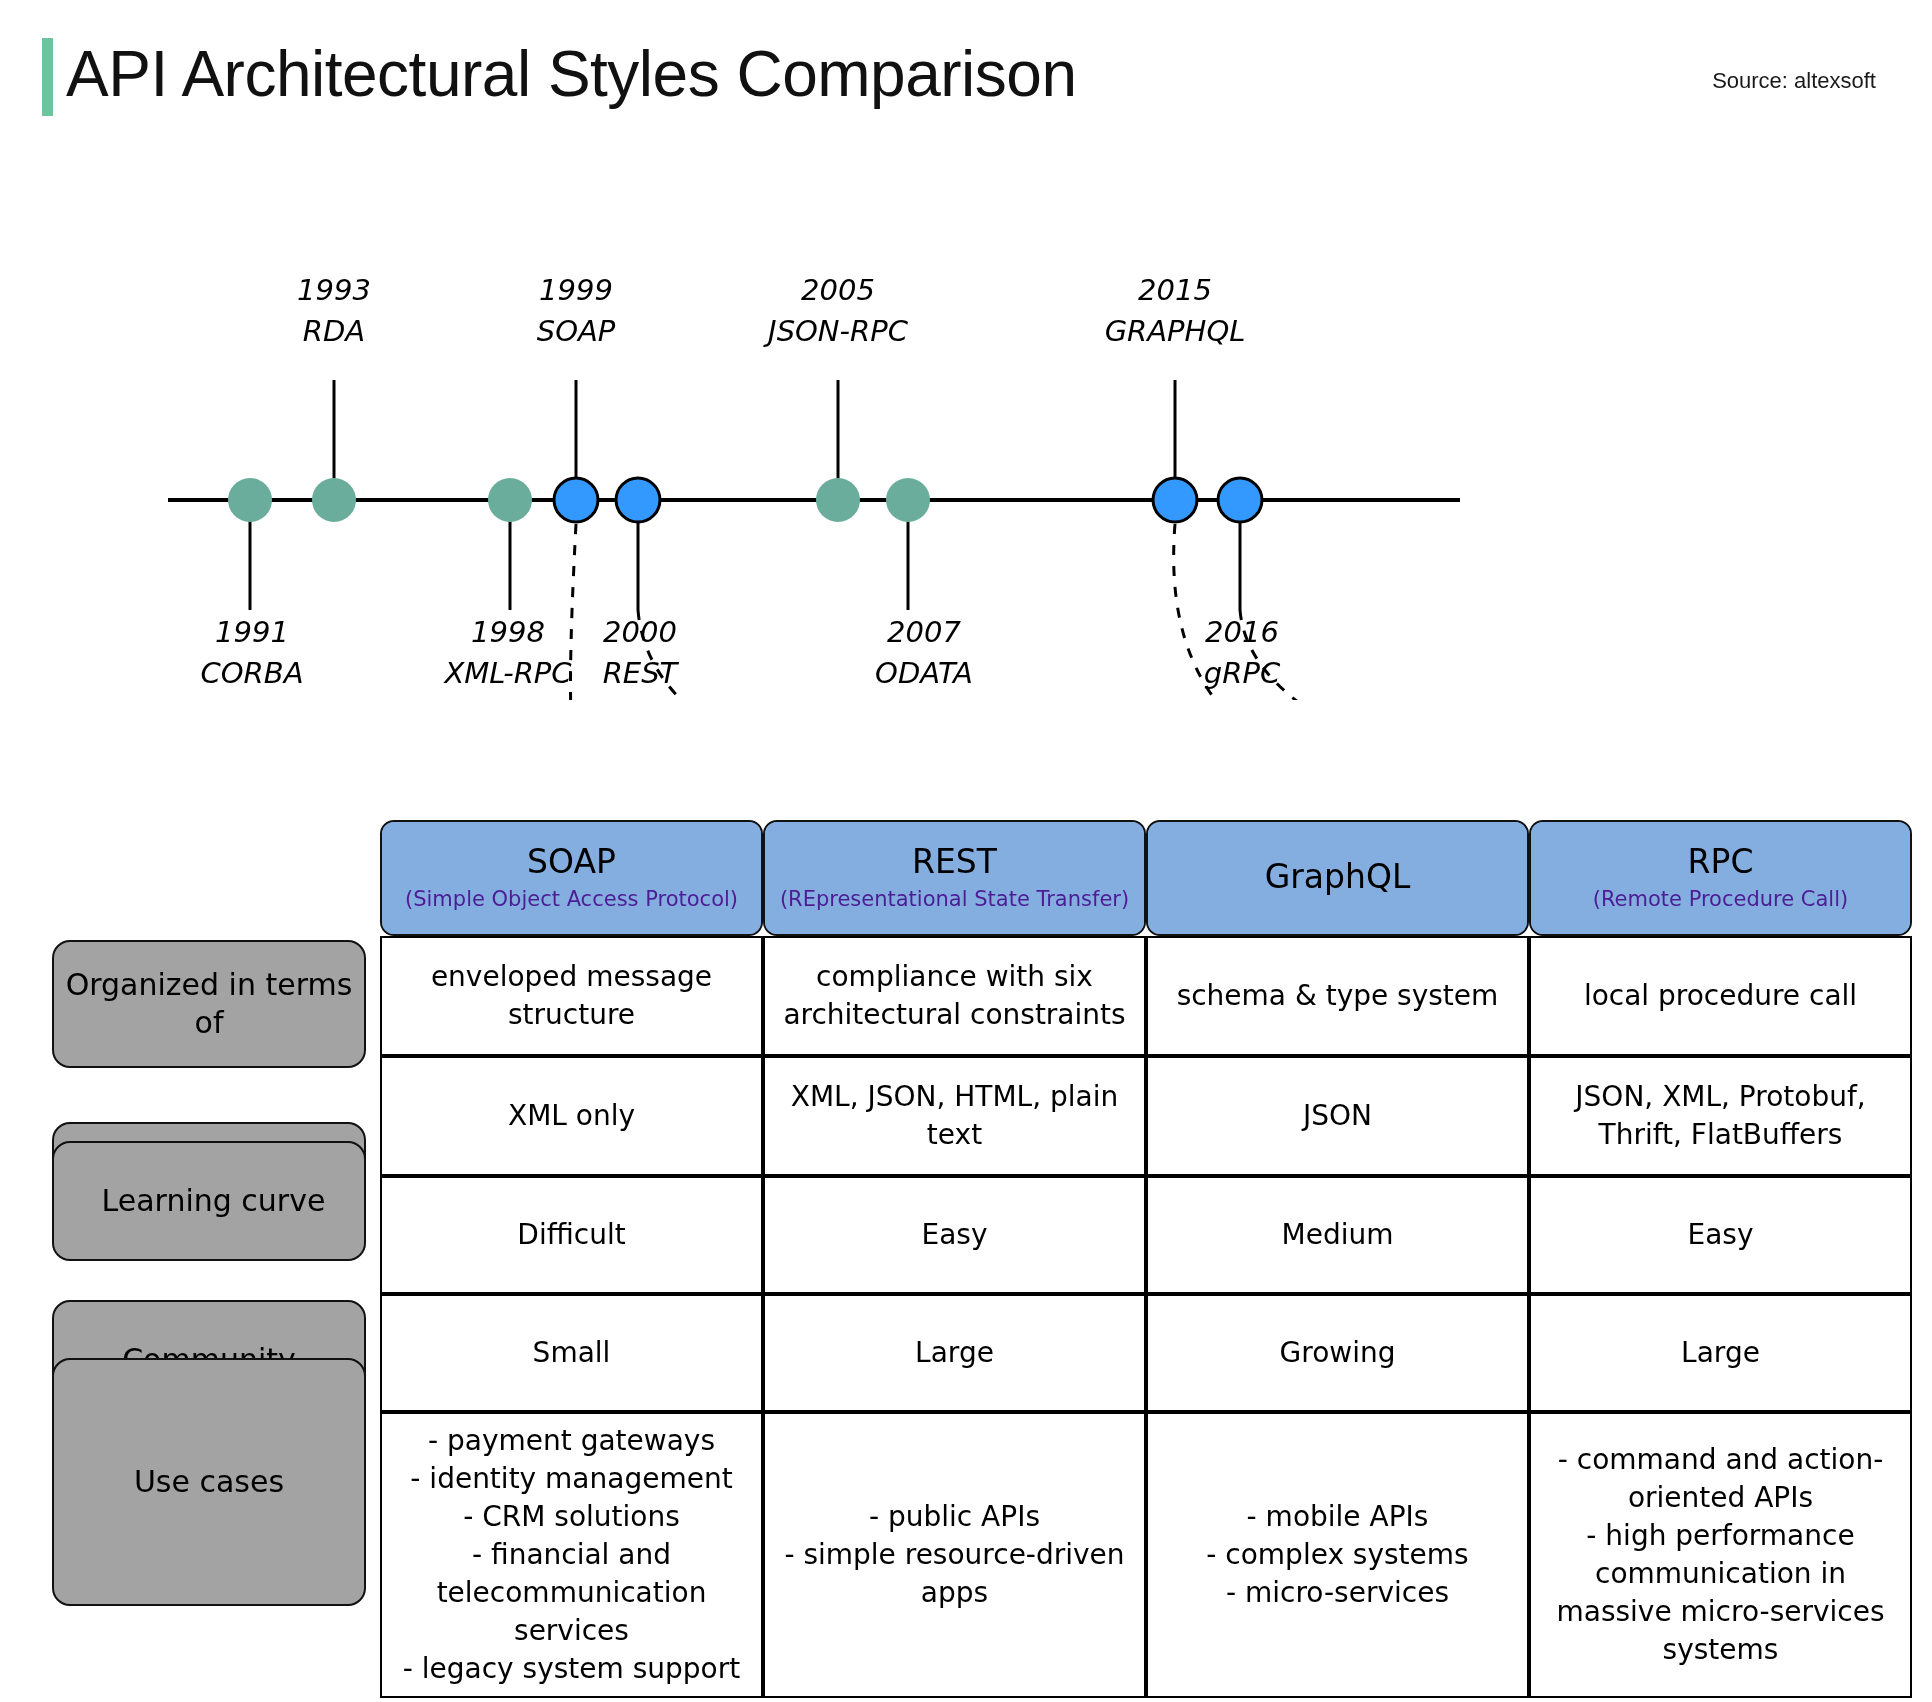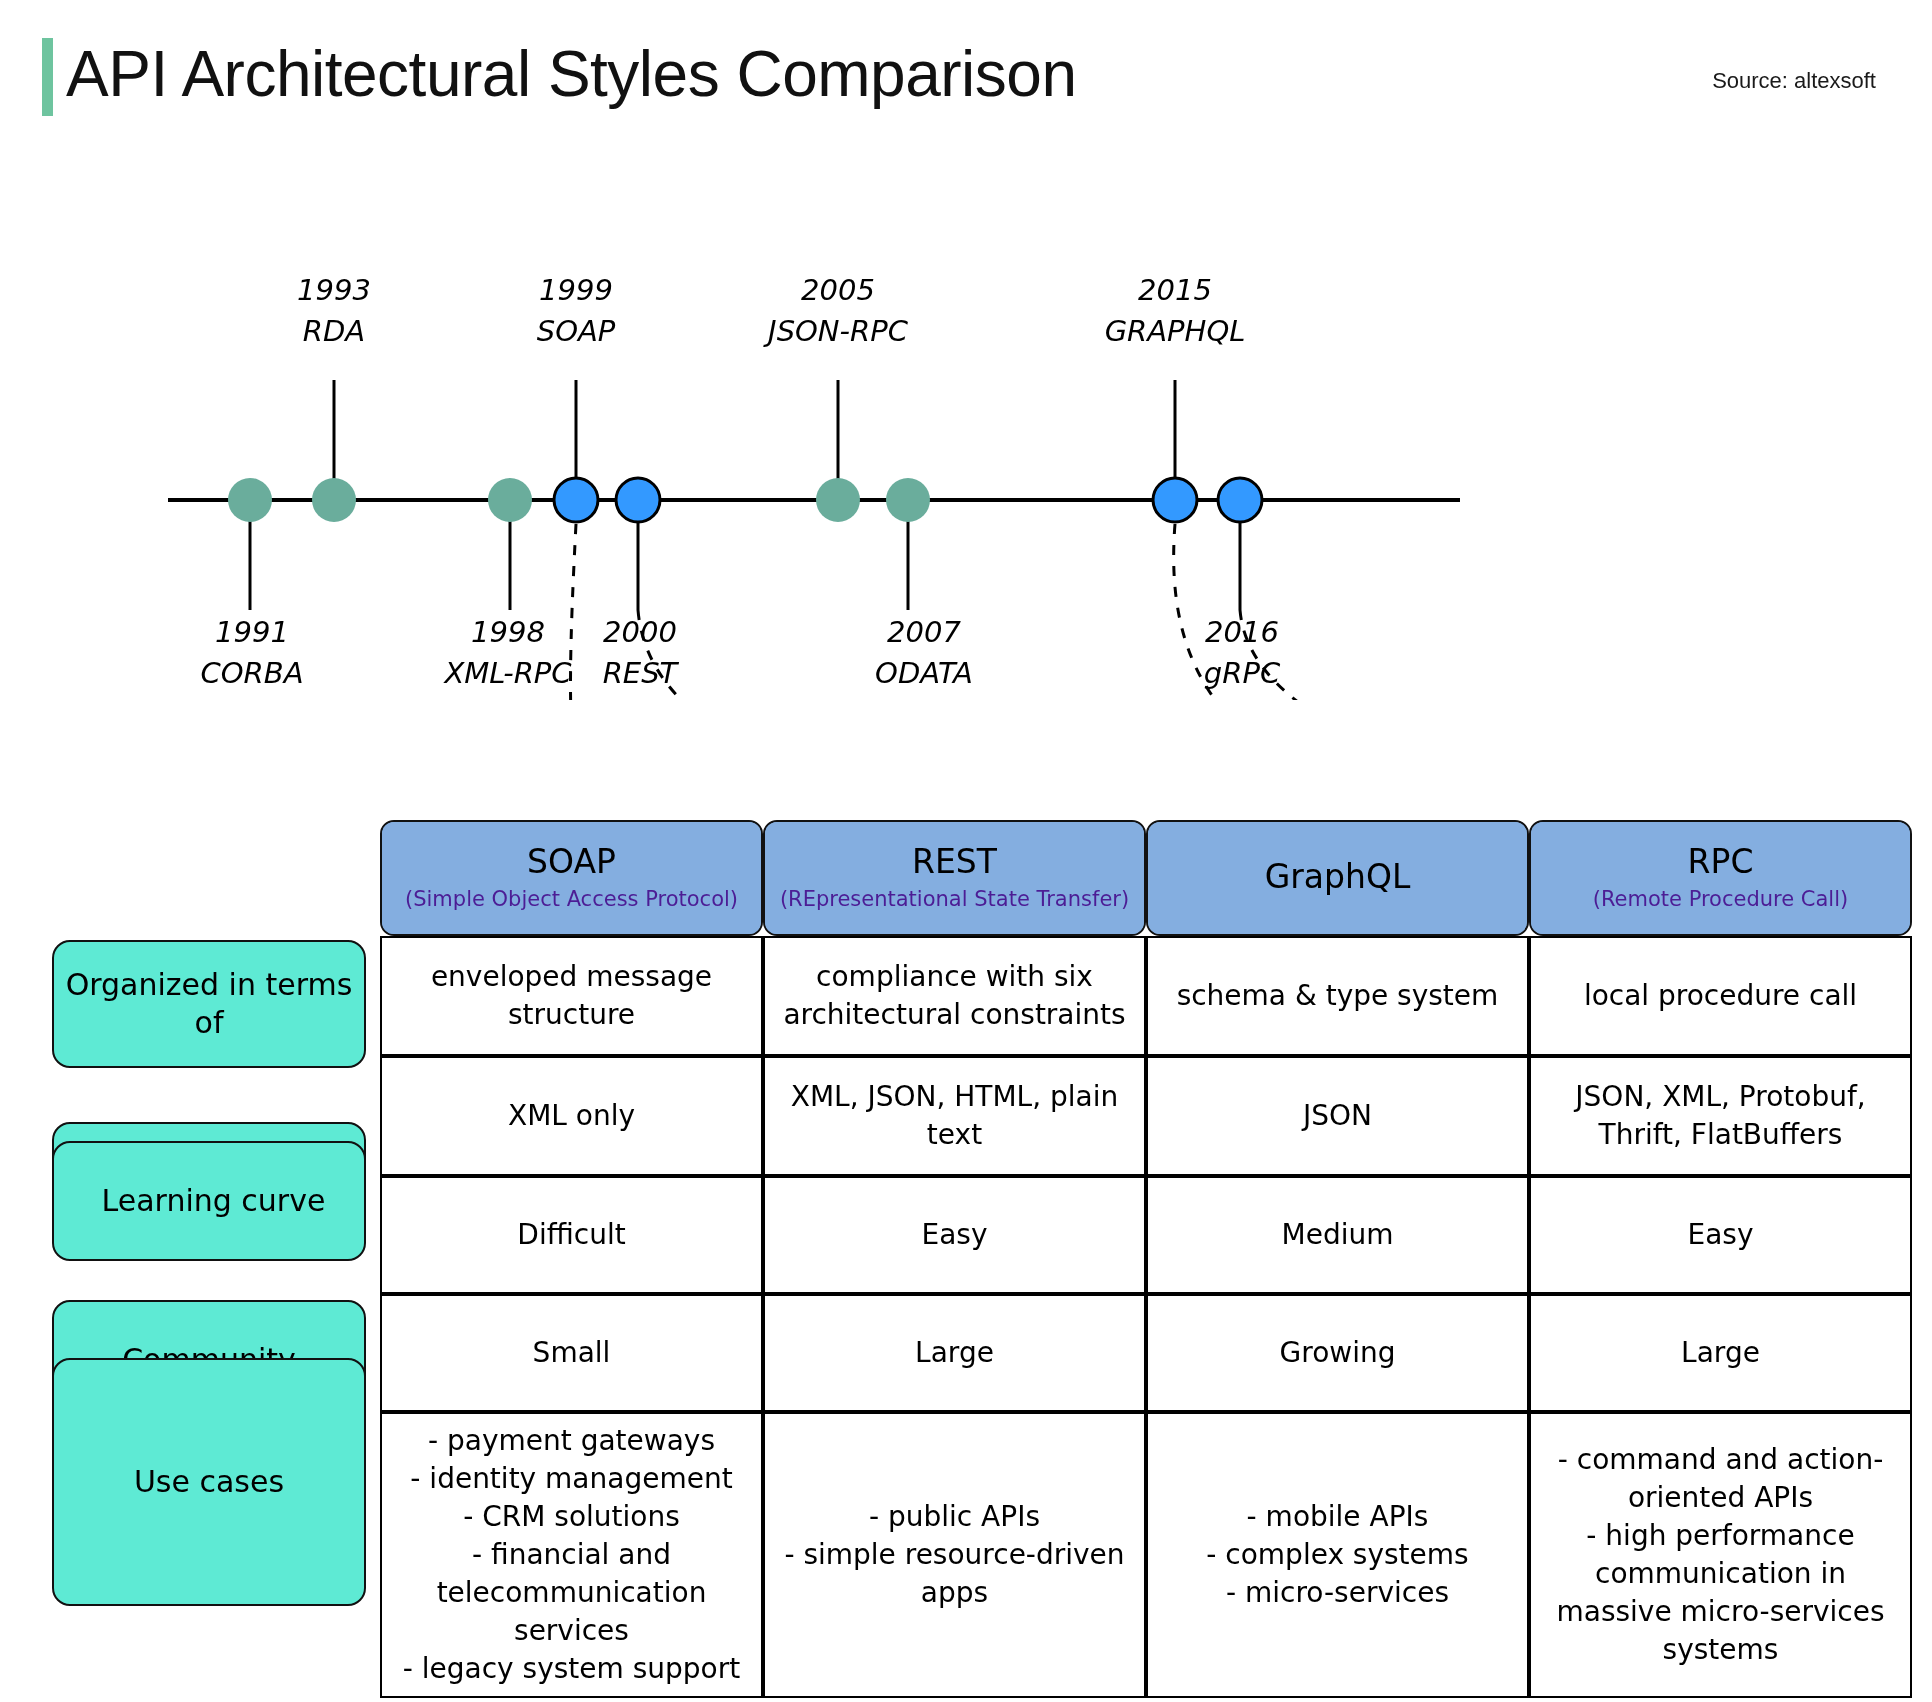--- a/index.html
+++ b/index.html
@@ -131,21 +131,21 @@
     font-size: 21px;
     line-height: 30px;
     color: #4c1d95;
     white-space: nowrap;
   }
 
   .rowlabel {
     position: absolute;
     left: 52px;
     width: 314px;
-    background: #5eead4;
+    background: #a3a3a3;
     border: 2px solid #111;
     border-radius: 18px;
     display: flex;
     align-items: center;
     justify-content: center;
     text-align: center;
     font-family: "DejaVu Sans", sans-serif;
     font-size: 30px;
     line-height: 38px;
     color: #000;

